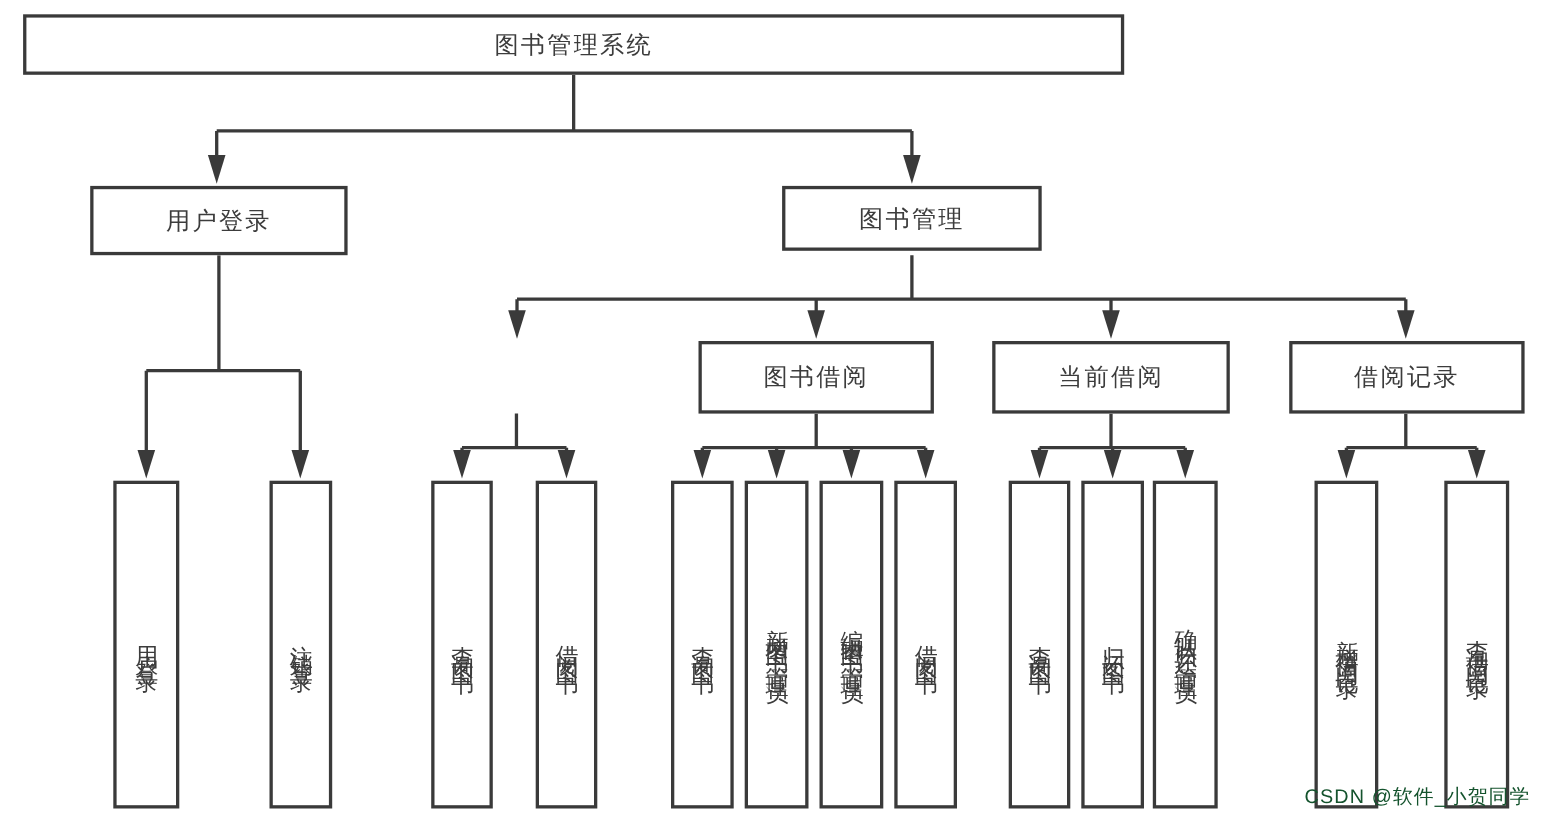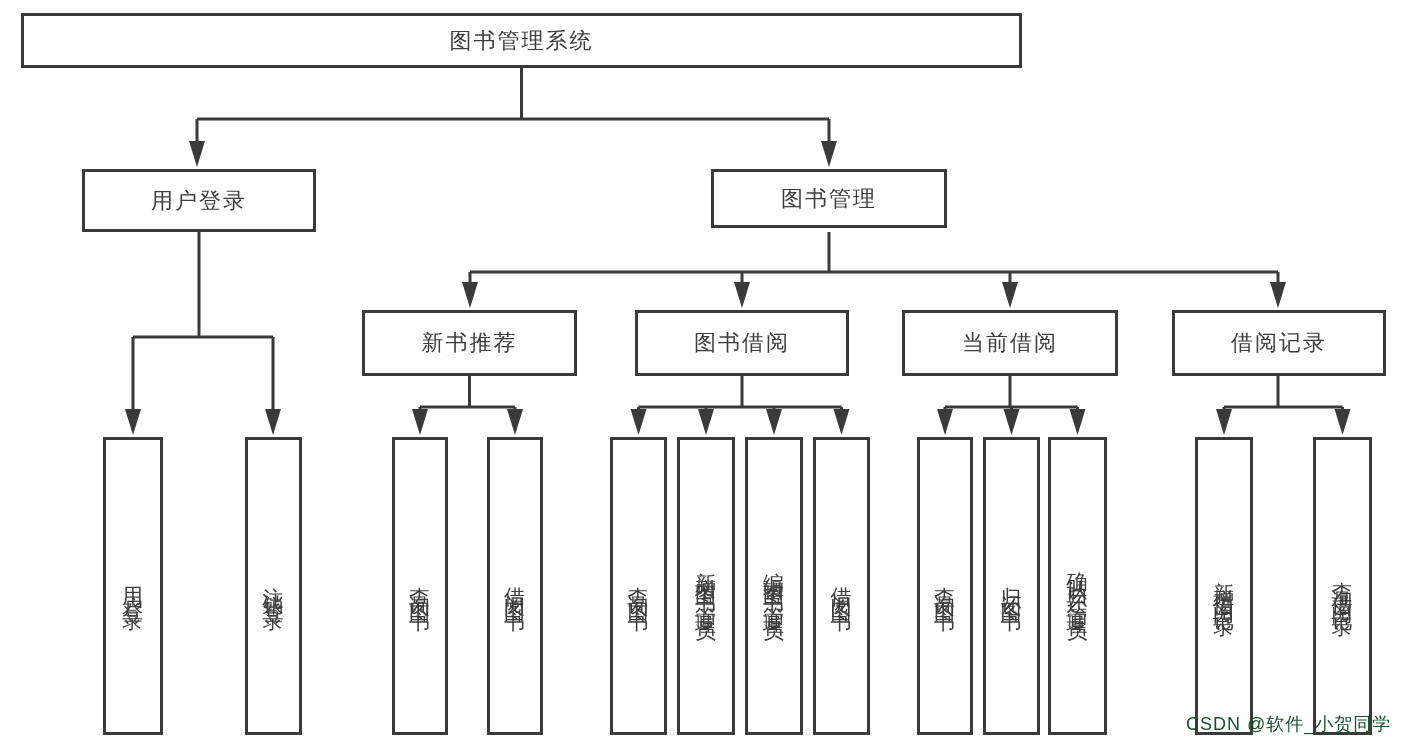--- a/index.html
+++ b/index.html
@@ -130,23 +130,20 @@
     <span>图书管理系统</span>
   </div>
 
   <div class="hbox l2a">
     <span>用户登录</span>
   </div>
   <div class="hbox l2b">
     <span>图书管理</span>
   </div>
 
-  <div class="hbox l3 l3a">
-    <span>新书推荐</span>
-  </div>
   <div class="hbox l3 l3b">
     <span>图书借阅</span>
   </div>
   <div class="hbox l3 l3c">
     <span>当前借阅</span>
   </div>
   <div class="hbox l3 l3d">
     <span>借阅记录</span>
   </div>
 

